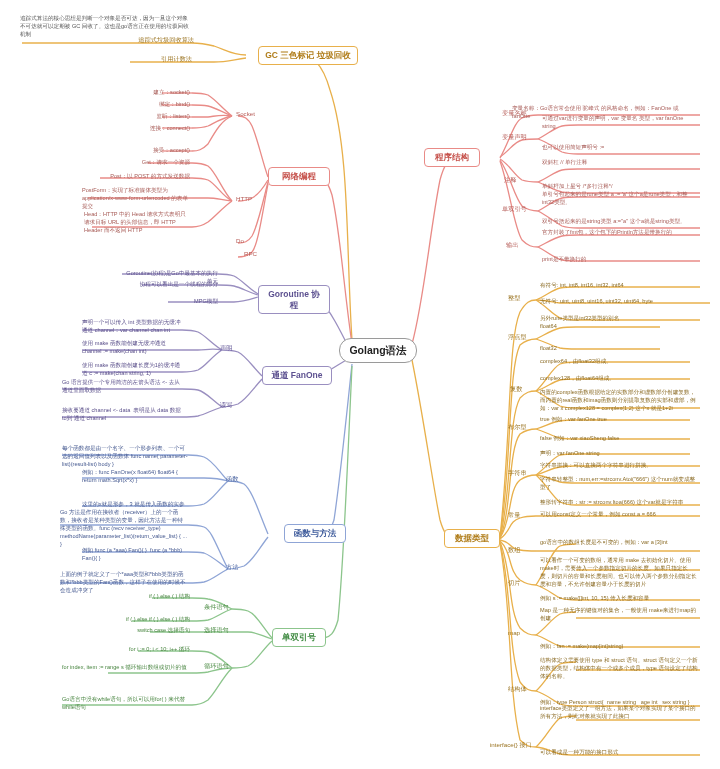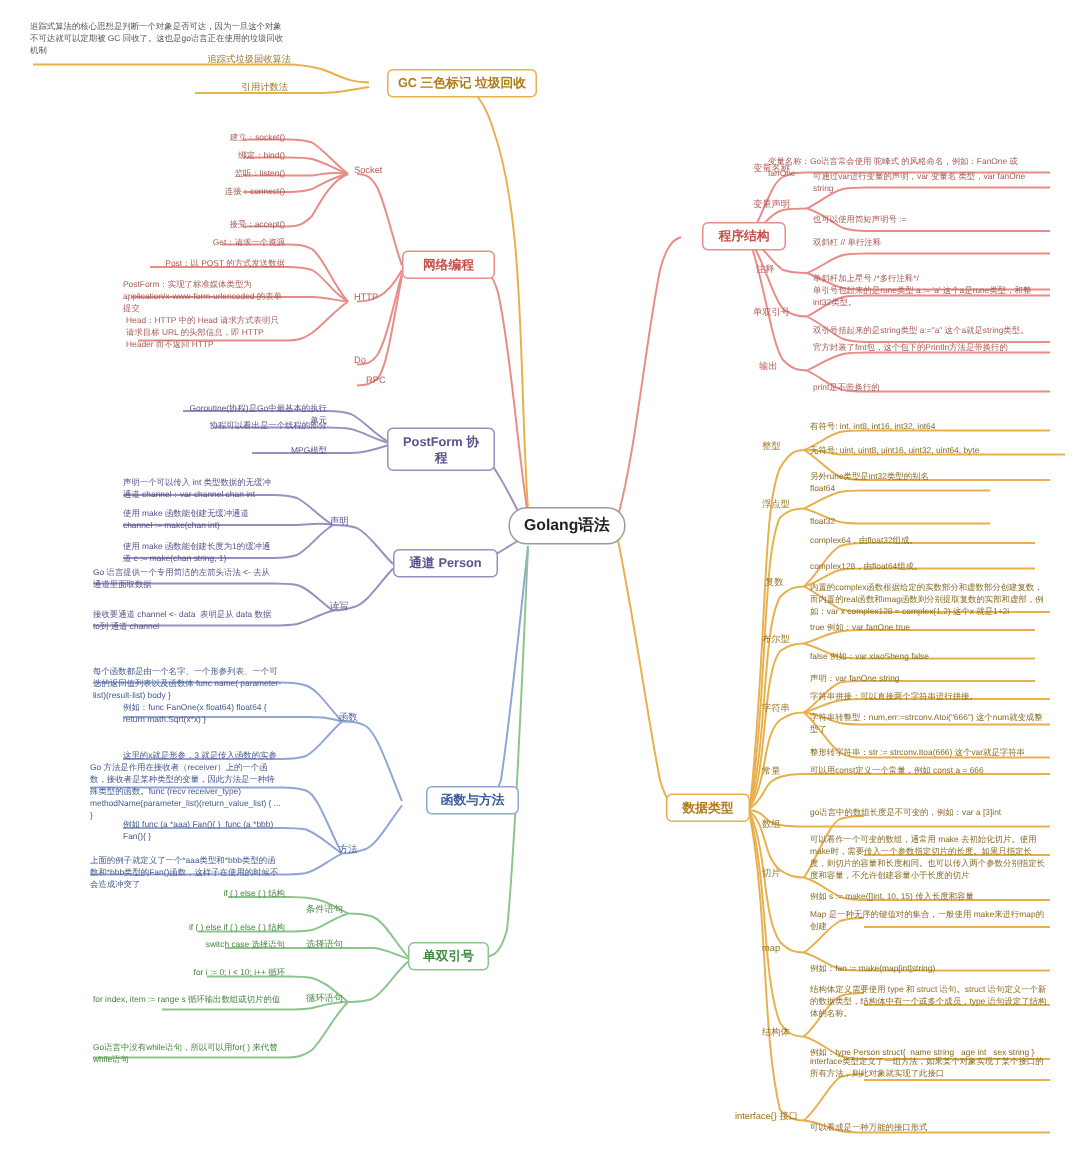--- a/index.html
+++ b/index.html
@@ -241,29 +241,29 @@
       <path d="M576 755 L 700 755" stroke="#e8b04b"></path>
     </g>
   </svg>
 
   <div class="node root">Golang语法</div>
 
   <div class="node topic amber" style="left:258px;top:46px;width:100px;">GC 三色标记 垃圾回收</div>
 
   <div class="node topic red" style="left:268px;top:167px;width:62px;">网络编程</div>
 
-  <div class="node topic purple" style="left:258px;top:285px;width:72px;">PostForm 协程</div>
-
-  <div class="node topic purple" style="left:262px;top:366px;width:70px;">通道 Person</div>
+  <div class="node topic purple" style="left:258px;top:285px;width:72px;">Goroutine 协程</div>
+
+  <div class="node topic purple" style="left:262px;top:366px;width:70px;">通道 FanOne</div>
 
   <div class="node topic blue" style="left:268px;top:524px;width:62px;margin-left:16px;">函数与方法</div>
 
   <div class="node topic green" style="left:272px;top:628px;width:54px;">单双引号</div>
 
-  <div class="node topic red" style="left:468px;top:148px;width:56px;">程序结构</div>
+  <div class="node topic red" style="left:424px;top:148px;width:56px;">程序结构</div>
 
   <div class="node topic amber" style="left:444px;top:529px;width:56px;">数据类型</div>
 
   <div class="node sub amber" style="left:132px;top:36px;width:62px;text-align:right;">追踪式垃圾回收算法</div>
   <div class="node leaf note" style="left:20px;top:14px;width:170px;">追踪式算法的核心思想是判断一个对象是否可达，因为一旦这个对象不可达就可以定期被 GC 回收了。这也是go语言正在使用的垃圾回收机制</div>
   <div class="node sub amber" style="left:140px;top:55px;width:52px;text-align:right;">引用计数法</div>
 
   <div class="node sub red" style="left:236px;top:110px;width:30px;">Socket</div>
   <div class="node leaf red" style="left:112px;top:88px;width:78px;text-align:right;">建立：socket()</div>
   <div class="node leaf red" style="left:112px;top:100px;width:78px;text-align:right;">绑定：bind()</div>

